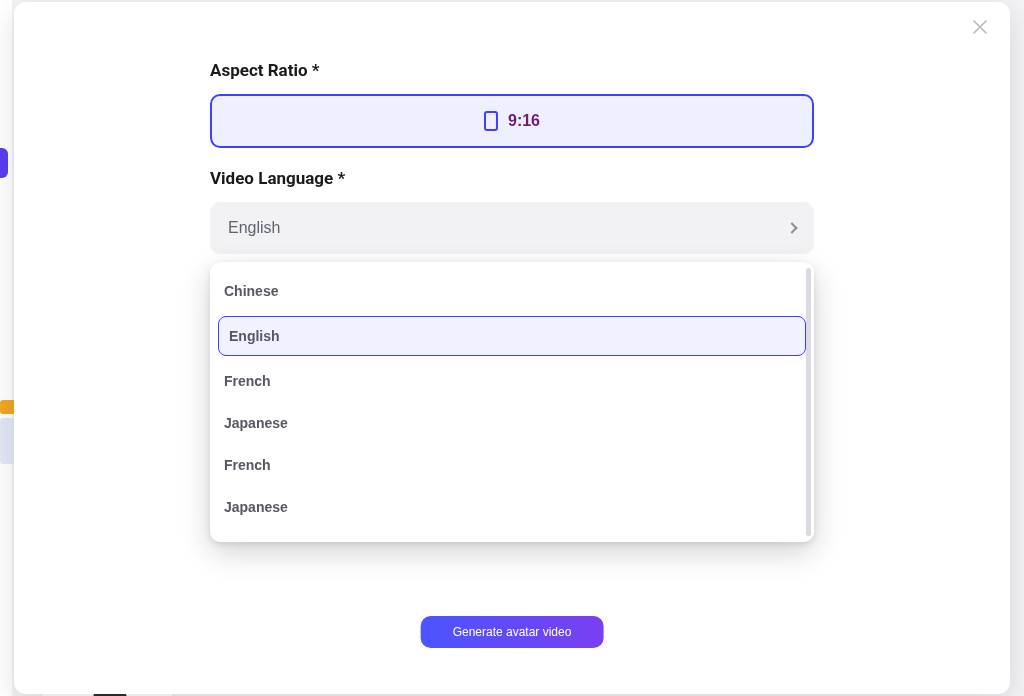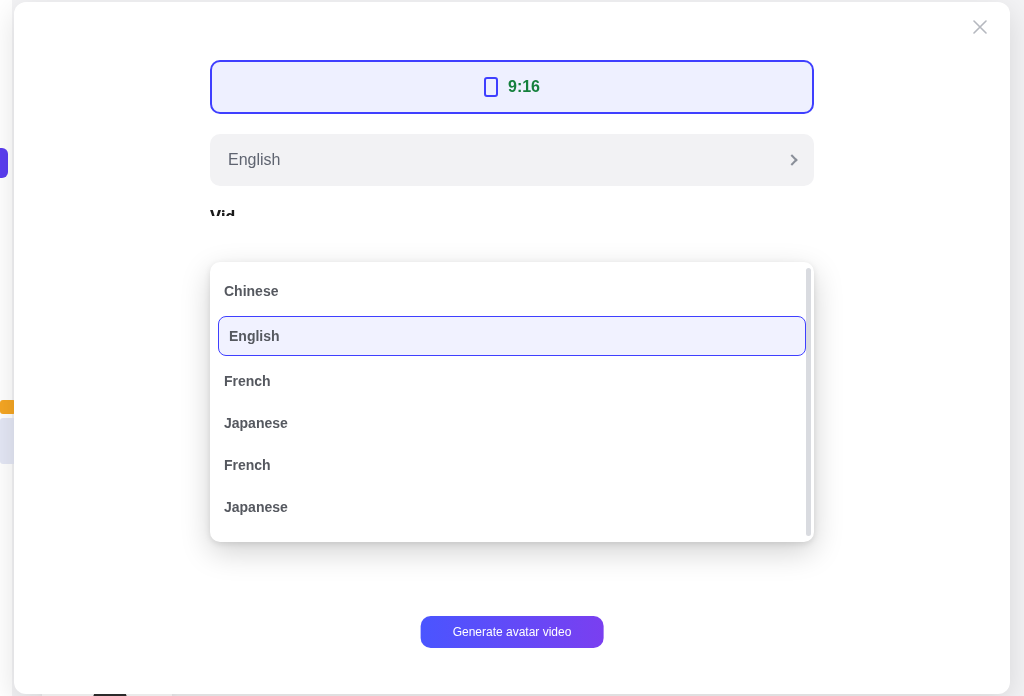--- a/index.html
+++ b/index.html
@@ -64,21 +64,21 @@
       margin-bottom: 14px;
     }
 
     .aspect-chip {
       width: 100%;
       height: 54px;
       border: 2px solid #3f3fff;
       background: #eef0ff;
       border-radius: 10px;
       display: flex; align-items: center; justify-content: center;
-      color: #15803d; font-weight: 600; font-size: 16px;
+      color: #701a75; font-weight: 600; font-size: 16px;
       gap: 10px;
       cursor: pointer;
     }
     .aspect-icon {
       width: 14px; height: 20px; border: 2px solid #3f3fff; border-radius: 3px;
     }
 
     .section-gap { height: 20px; }
 
     .select-box {
@@ -178,28 +178,30 @@
   <button class="close-btn" aria-label="Close">
     <span>
       <svg width="14" height="14" viewBox="0 0 14 14">
           <path d="M1 1 L13 13 M13 1 L1 13" stroke="#b5b8bf" stroke-width="1.6" stroke-linecap="round"></path>
         </svg>
     </span>
   </button>
 
 
   <div class="form-area">
+    <div class="field-label">Aspect Ratio *</div>
 
     <button class="aspect-chip">
       <span class="aspect-icon"></span>
       <span>9:16</span>
     </button>
 
     <div class="section-gap"></div>
 
+    <div class="field-label">Video Language *</div>
 
     <button class="select-box">
       <span>English</span>
       <span class="chevron-right"></span>
     </button>
 
     <div class="partial-label">Vid</div>
   </div>
 
 

